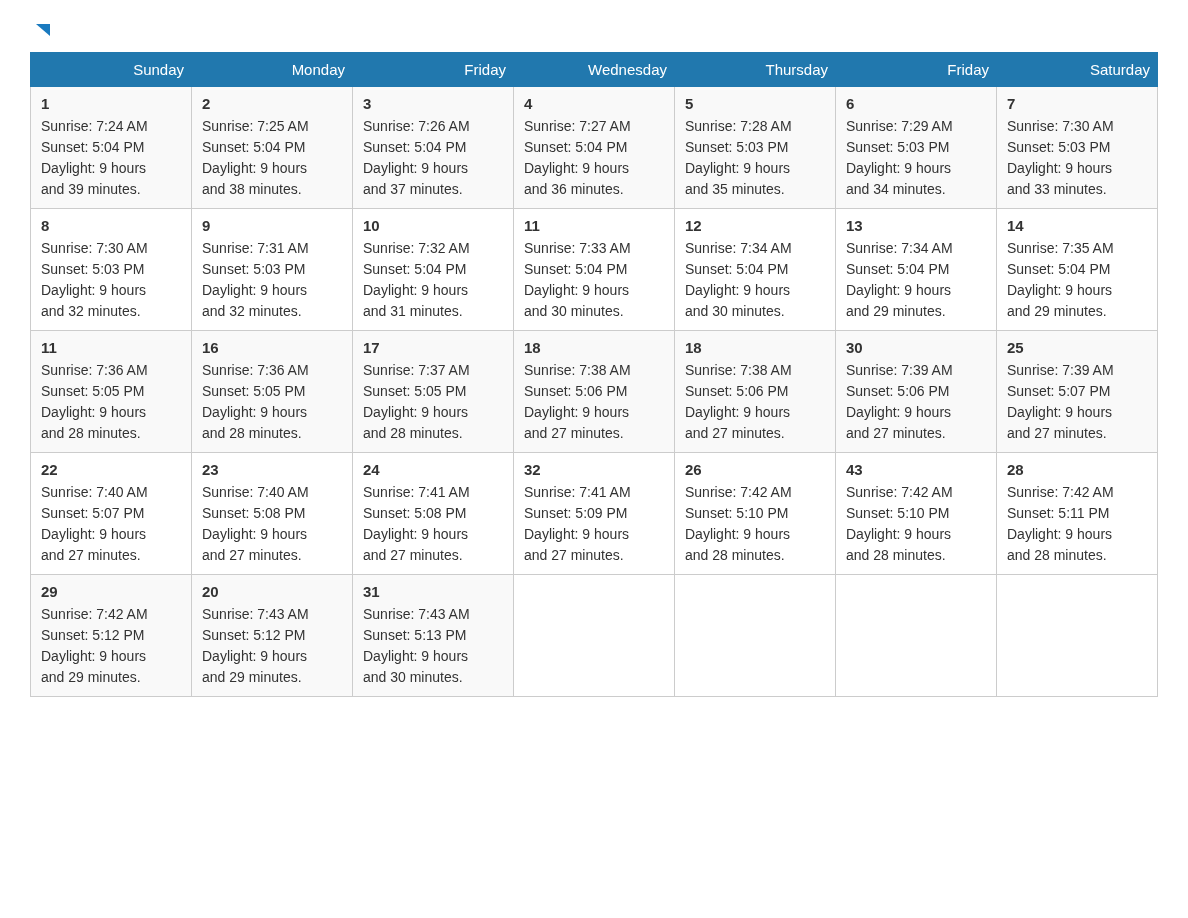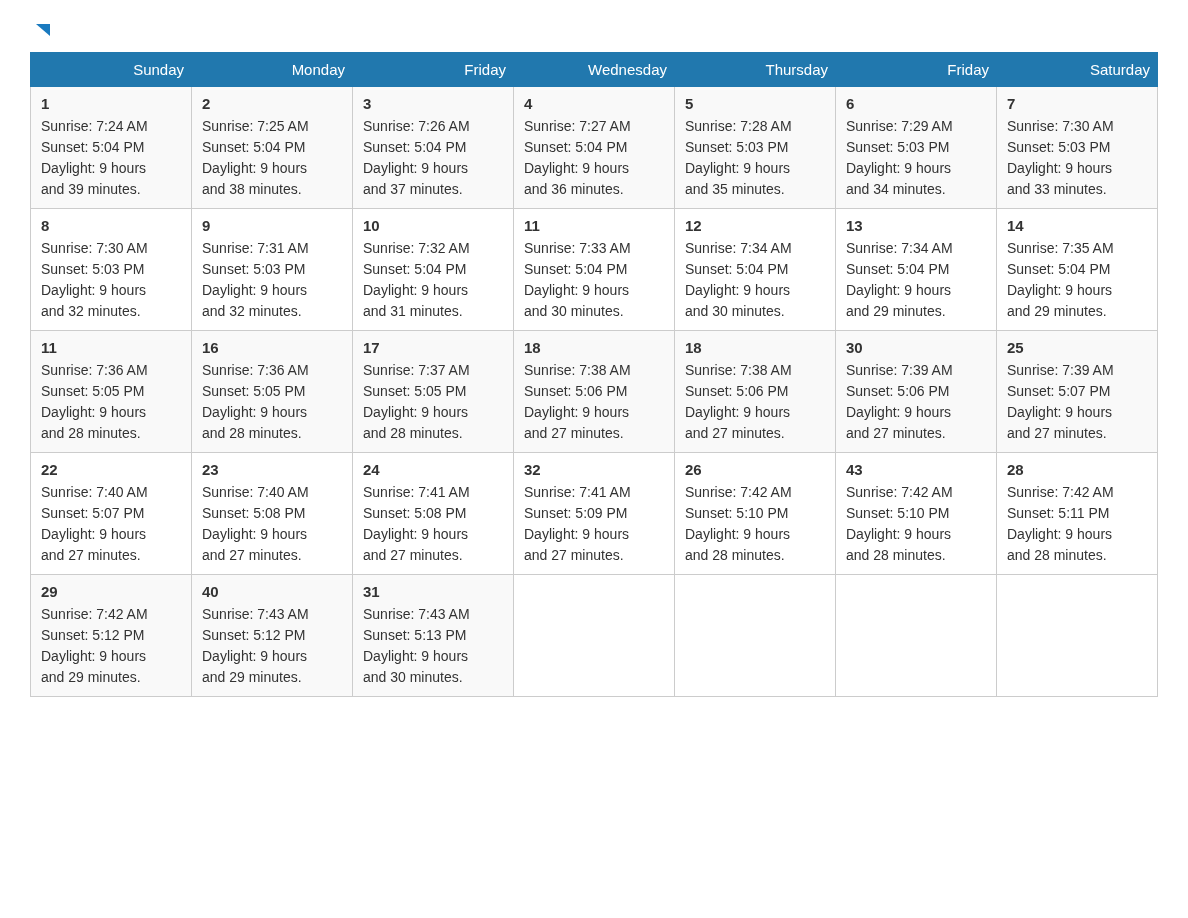--- a/index.html
+++ b/index.html
@@ -396,21 +396,21 @@
         <td>
         <span class="day-num">29</span>
         <div class="day-info">
           Sunrise: 7:42 AM<br>
           Sunset: 5:12 PM<br>
           Daylight: 9 hours<br>
           and 29 minutes.
         </div>
       </td>
         <td>
-        <span class="day-num">40</span>
+        <span class="day-num">20</span>
         <div class="day-info">
           Sunrise: 7:43 AM<br>
           Sunset: 5:12 PM<br>
           Daylight: 9 hours<br>
           and 29 minutes.
         </div>
       </td>
         <td>
         <span class="day-num">31</span>
         <div class="day-info">

